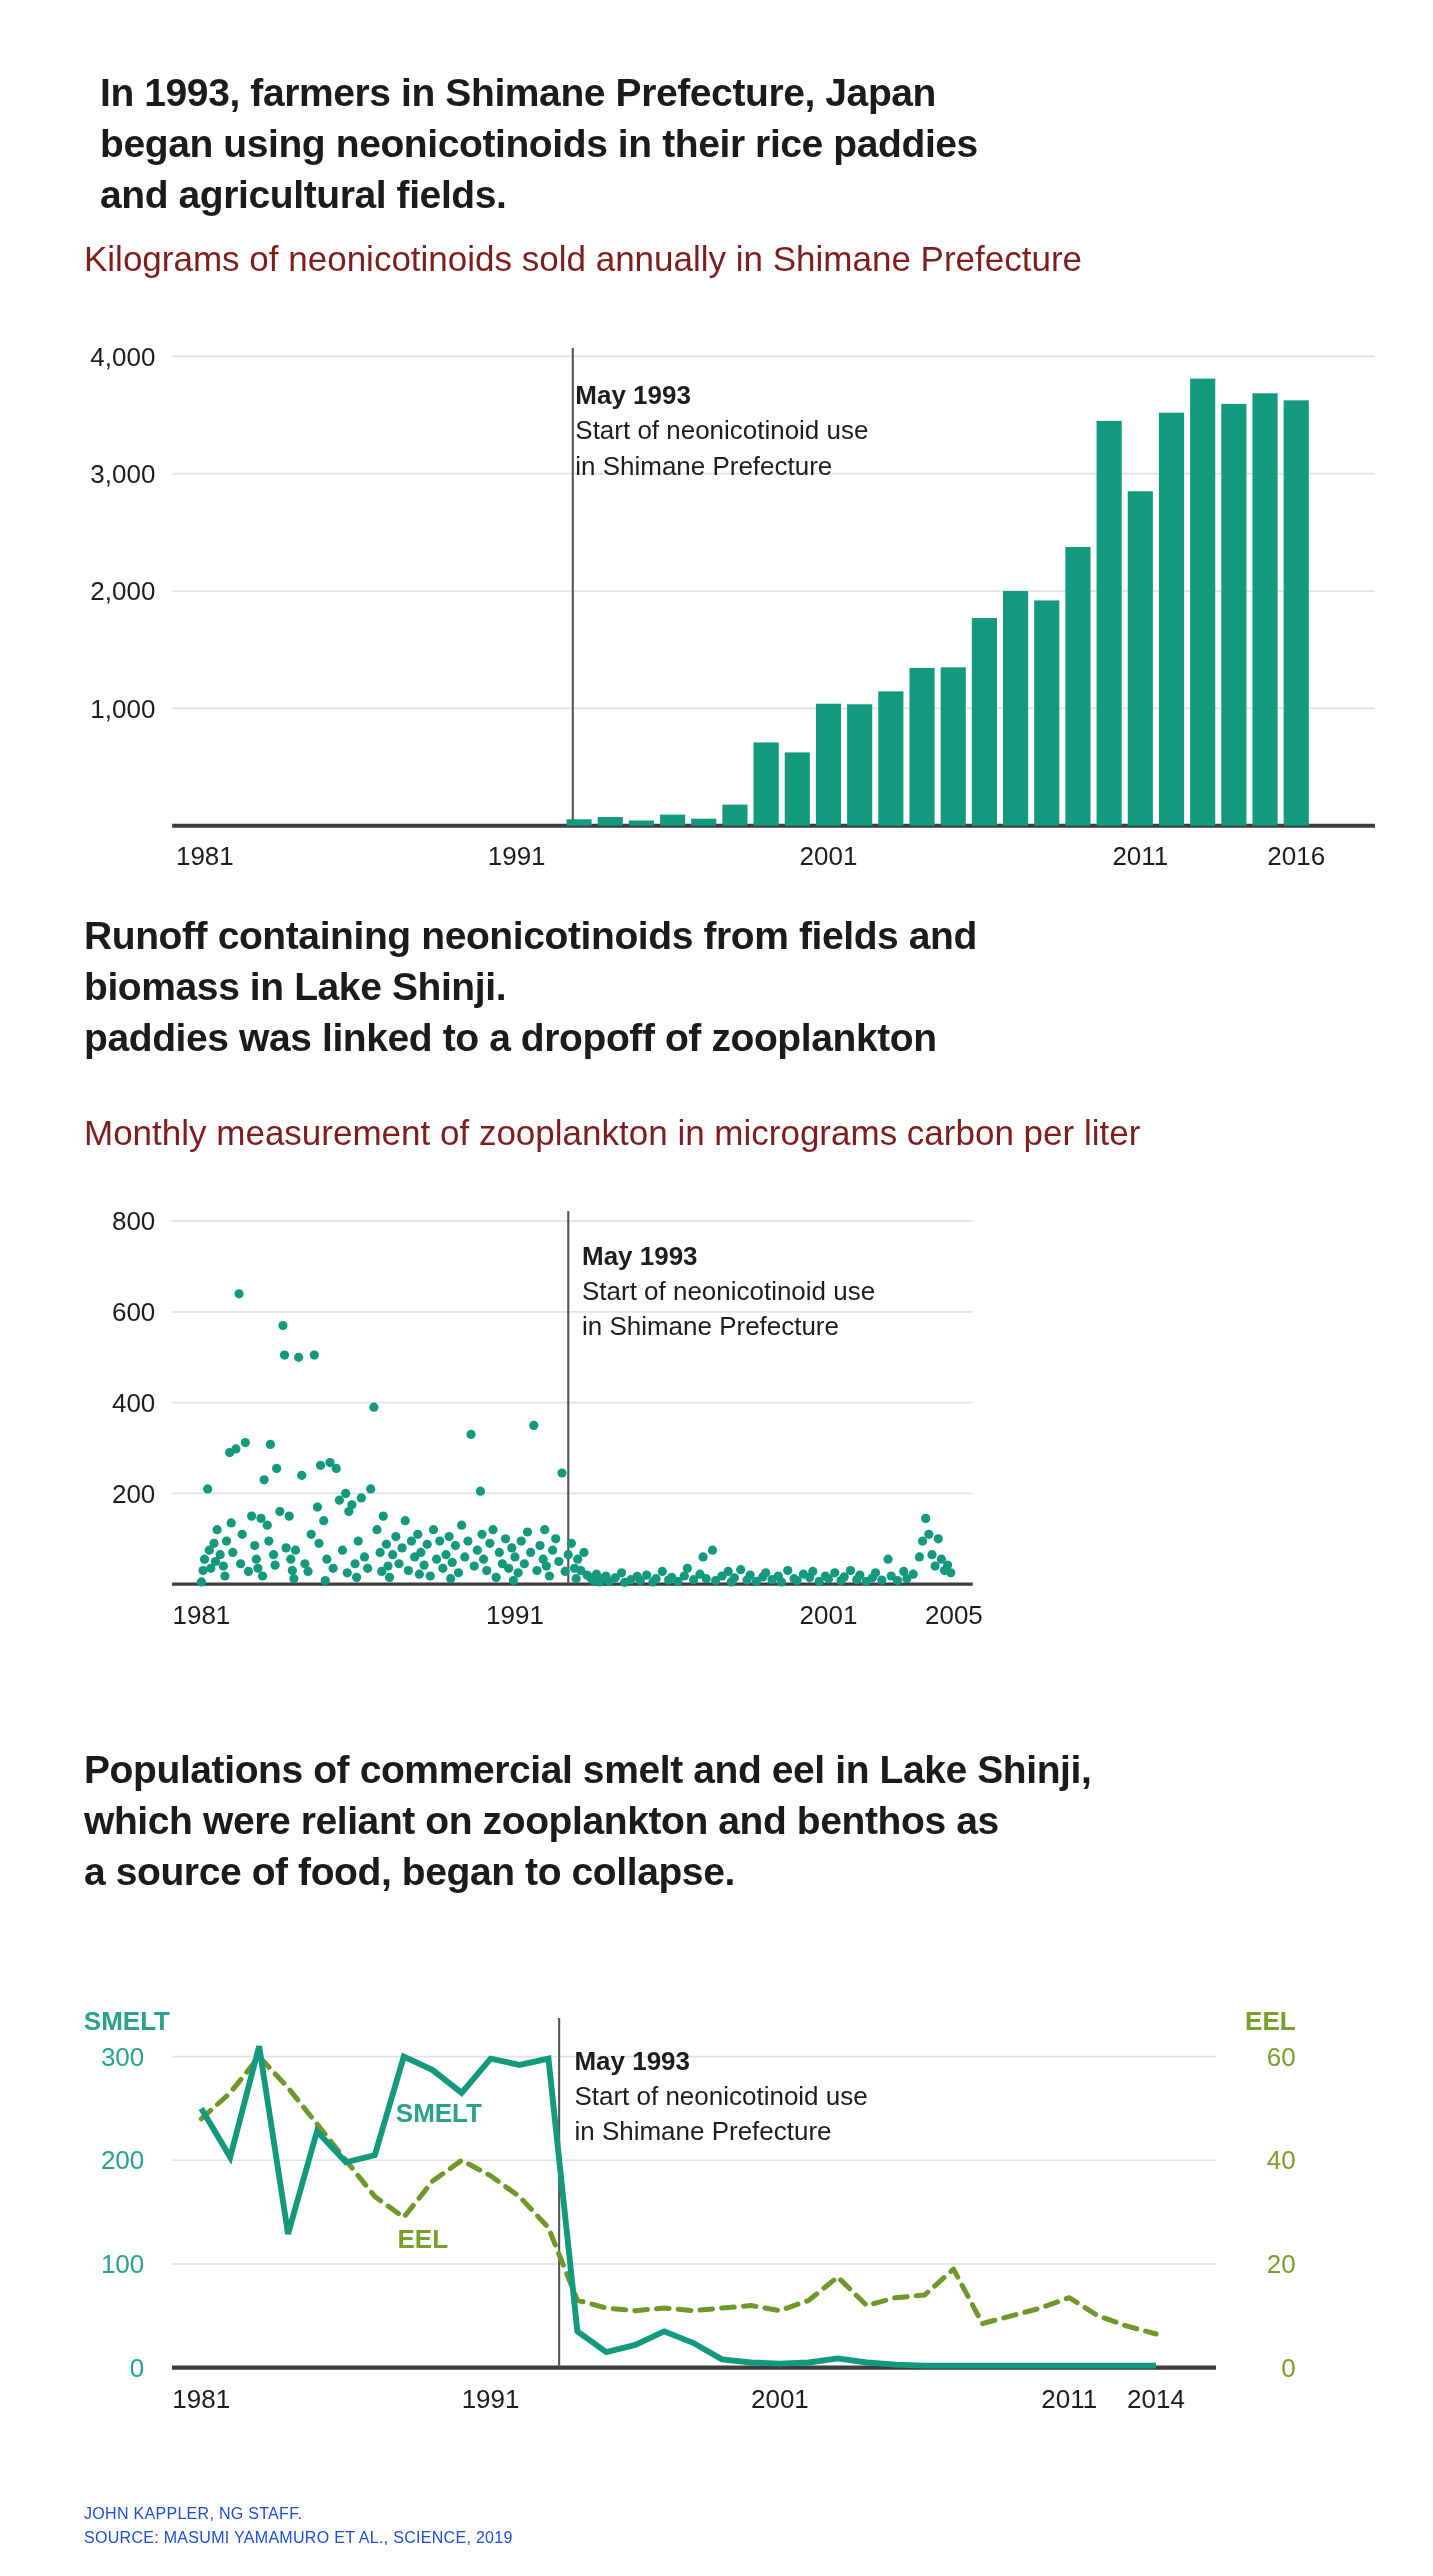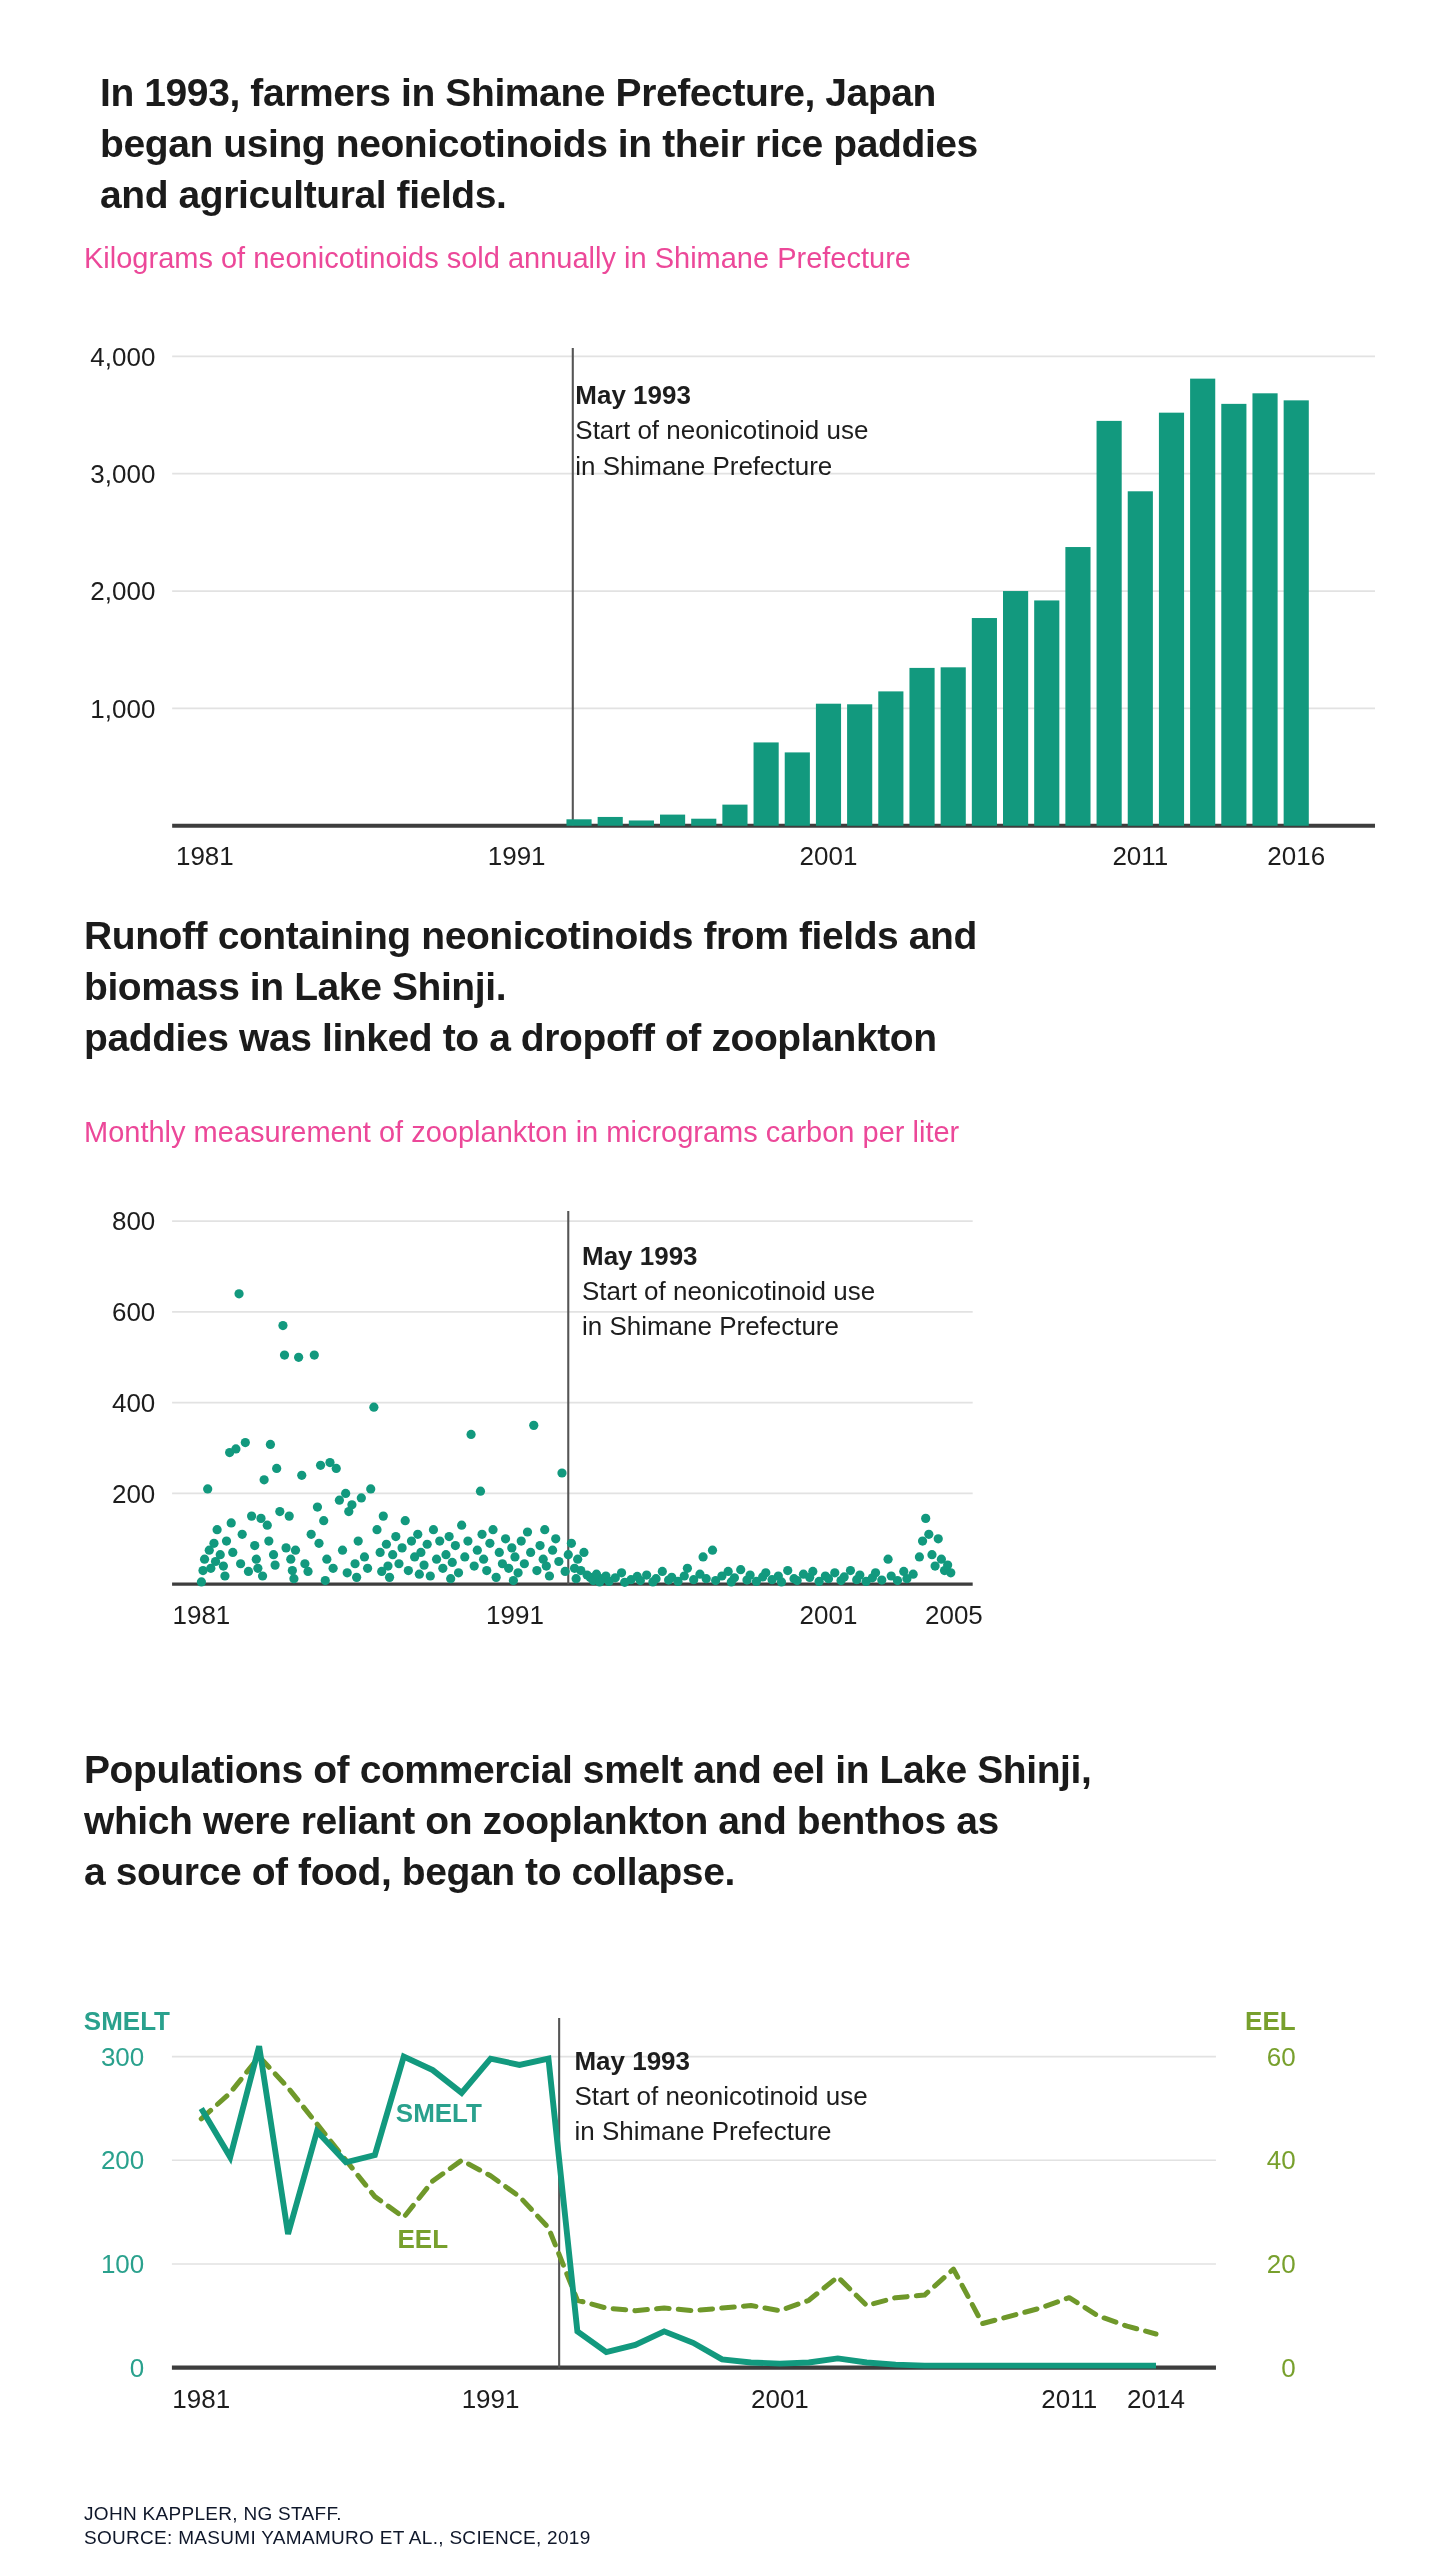--- a/index.html
+++ b/index.html
@@ -7,23 +7,23 @@
     position:relative;
     width:1434px;
     height:2576px;
     background:#ffffff;
     font-family:"Liberation Sans", sans-serif;
     color:#1c1c1c;
     overflow:hidden;
   }
   .block{position:absolute;left:84px;}
   .title{font-size:39px;font-weight:700;line-height:51px;color:#1b1b1b;letter-spacing:-0.4px;}
-  .subtitle{font-size:29px;font-weight:400;line-height:37px;color:#ec4899;}
+  .subtitle{font-size:35px;font-weight:400;line-height:37px;color:#7f1d1d;}
   .chart{position:absolute;left:0;}
-  .footer{font-size:19px;line-height:24px;color:#0f172a;letter-spacing:0.3px;}
+  .footer{font-size:16px;line-height:24px;color:#1d4ed8;letter-spacing:0.3px;}
   svg text{font-family:"Liberation Sans", sans-serif;}
 </style>
 </head>
 <body>
 
 <div class="page">
 
   <div class="block title" style="top:67px;margin-left:16px;">
     <div>In 1993, farmers in Shimane Prefecture, Japan</div>
     <div>began using neonicotinoids in their rice paddies</div>

